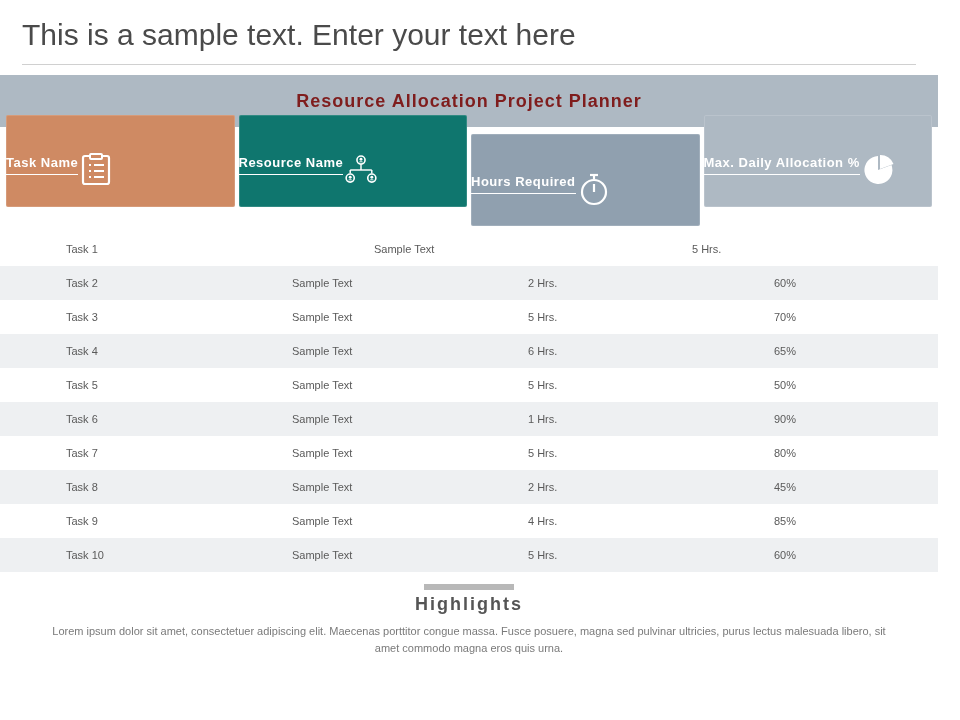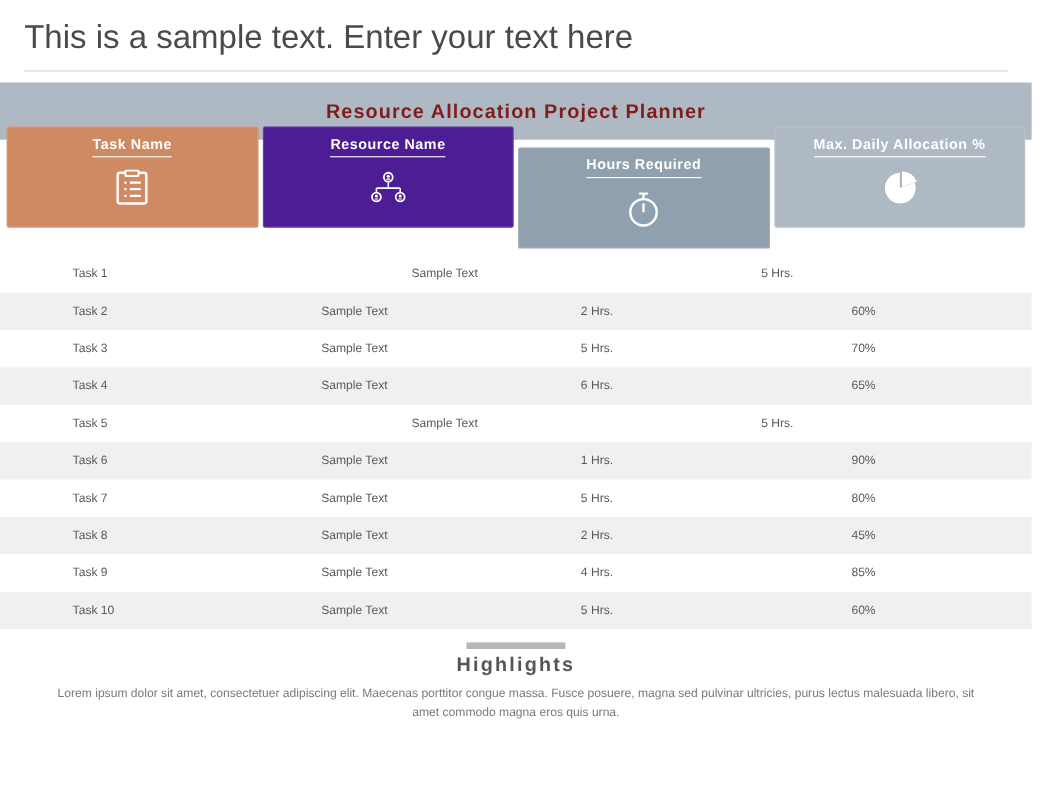--- a/index.html
+++ b/index.html
@@ -32,40 +32,39 @@
     display: flex;
     gap: 4px;
     padding: 0 6px;
     margin-top: -12px;
   }
   .hdr {
     flex: 1;
     height: 92px;
     border-radius: 2px;
     display: flex;
-    flex-direction: column;
     align-items: center;
     padding-top: 8px;
     color: #ffffff;
     box-shadow: inset 0 0 0 1px rgba(255,255,255,0.15);
   }
   .hdr-label {
     font-size: 13px;
     font-weight: bold;
     padding-bottom: 4px;
     border-bottom: 1.5px solid #ffffff;
     letter-spacing: 0.5px;
   }
   .hdr-icon {
     margin-top: 10px;
     width: 36px; height: 36px;
     display: flex; align-items: center; justify-content: center;
   }
   .hdr.task    { background: #cf8a63; }
-  .hdr.resource{ background: #4c1d95; }
+  .hdr.resource{ background: #0f766e; }
   .hdr.hours   { background: #90a0af; margin-top: 19px; }
   .hdr.max     { background: #aeb9c3; }
   .rows { margin-top: 6px; }
   .row {
     display: flex;
     height: 34px;
     align-items: center;
   }
   .row:nth-child(even) { background: #eef0f2; }
   .row:nth-child(odd)  { background: #ffffff; }
@@ -199,20 +198,21 @@
     <div class="row">
       <div class="cell">Task 4</div>
       <div class="cell col2">Sample Text</div>
       <div class="cell col3">6 Hrs.</div>
       <div class="cell col4">65%</div>
     </div>
     <div class="row">
       <div class="cell">Task 5</div>
       <div class="cell col2">Sample Text</div>
       <div class="cell col3">5 Hrs.</div>
+      <div class="cell col4">50%</div>
     </div>
     <div class="row">
       <div class="cell">Task 6</div>
       <div class="cell col2">Sample Text</div>
       <div class="cell col3">1 Hrs.</div>
       <div class="cell col4">90%</div>
     </div>
     <div class="row">
       <div class="cell">Task 7</div>
       <div class="cell col2">Sample Text</div>

